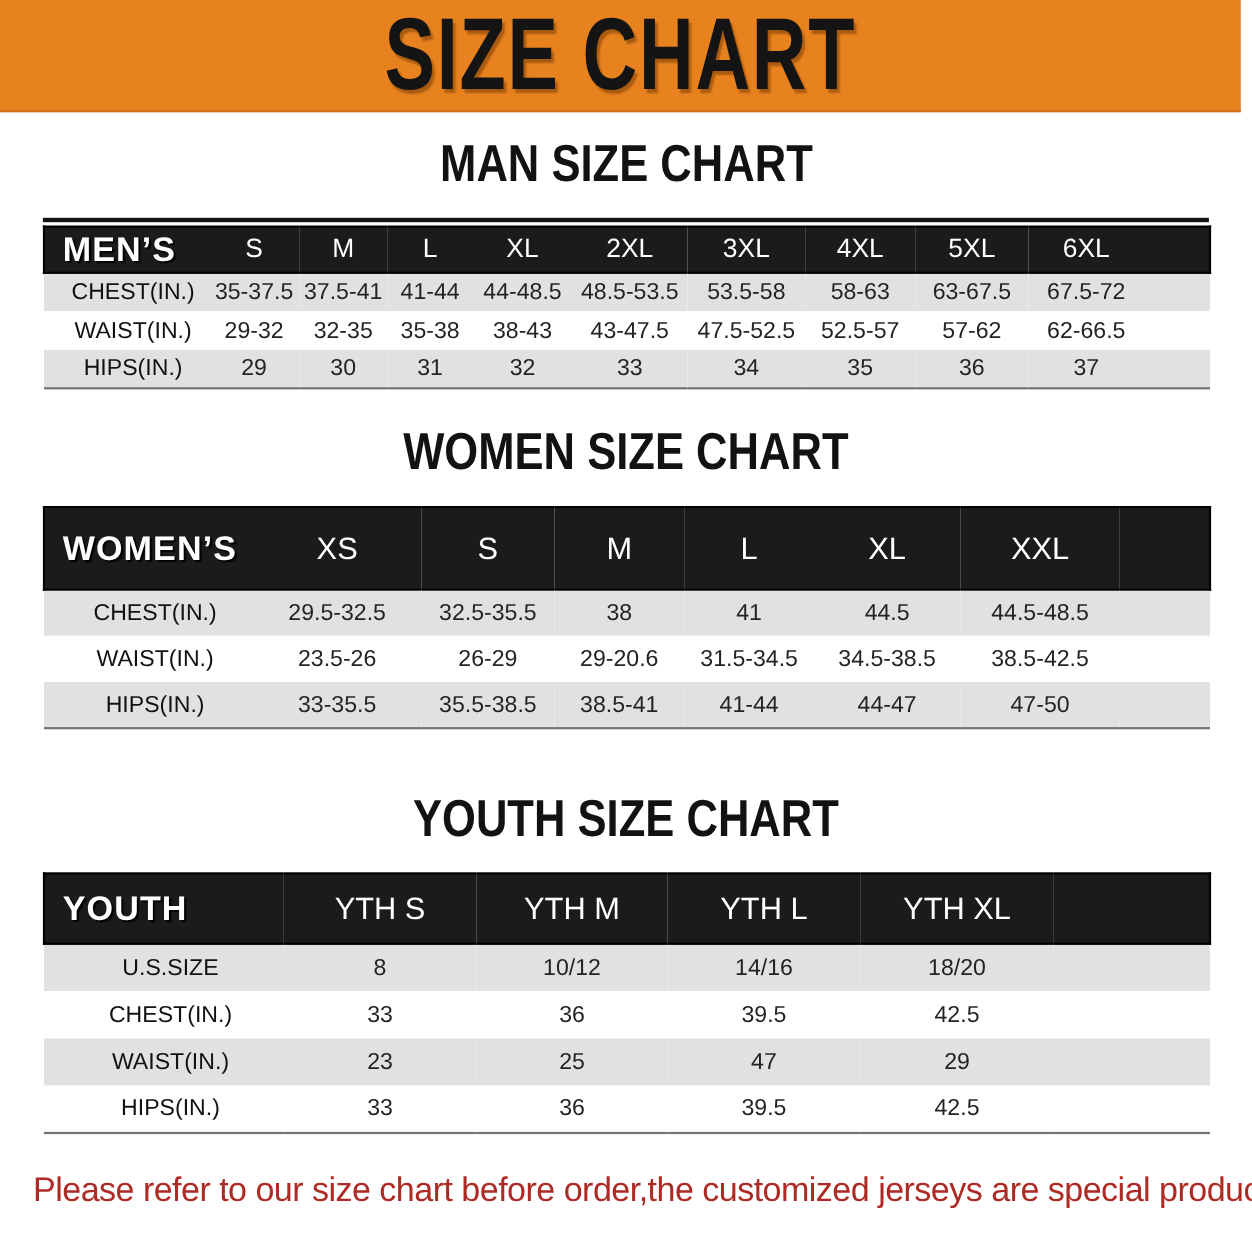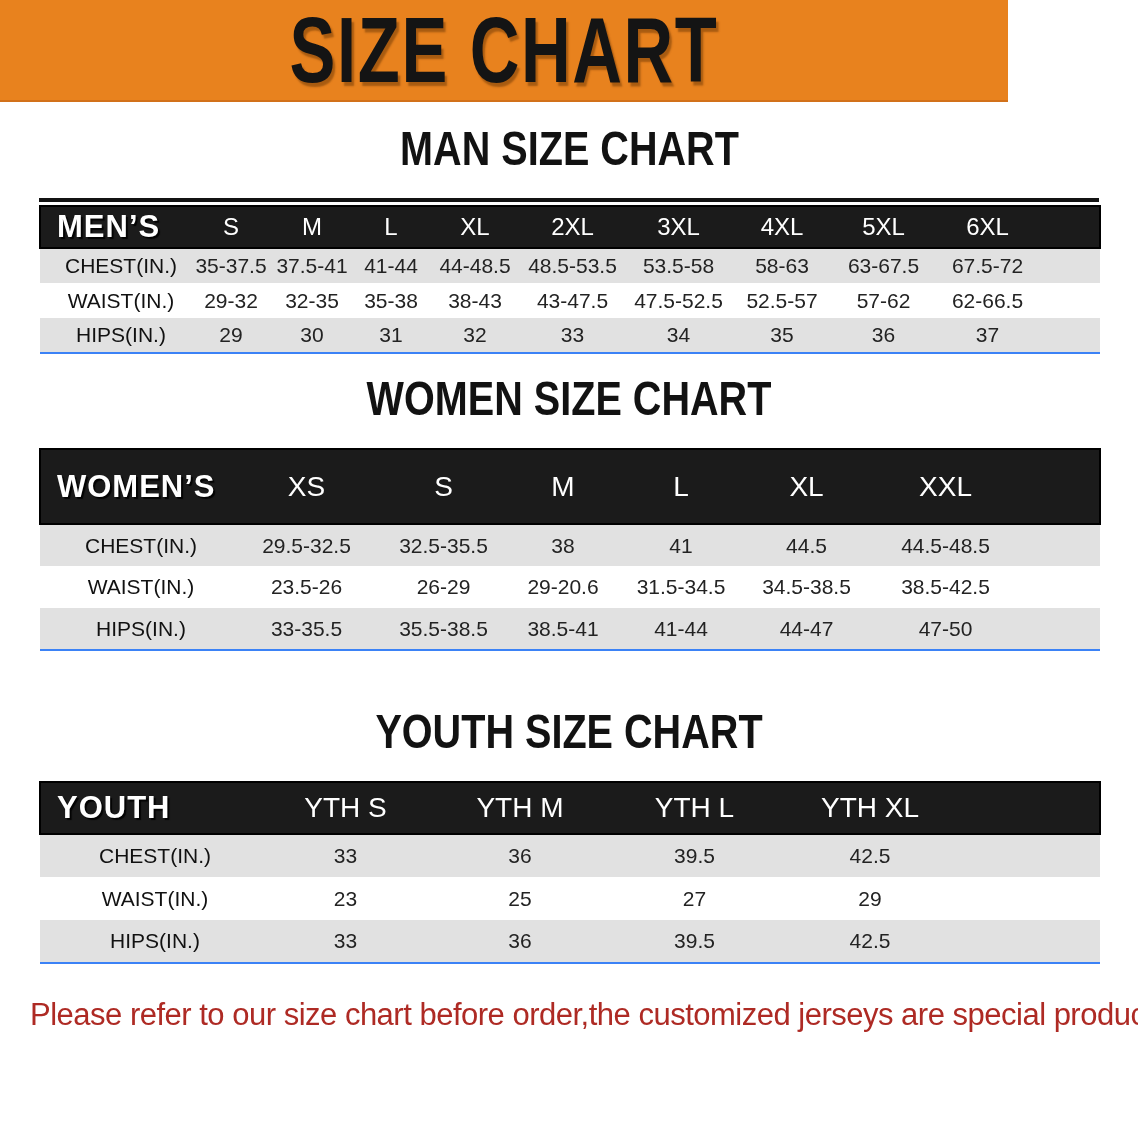--- a/index.html
+++ b/index.html
@@ -6,21 +6,21 @@
   html, body { width: 1138px; background: #ffffff; }
   body {
     height: 1132px;
     overflow: hidden;
     font-family: "Liberation Sans", sans-serif;
     color: #1a1a1a;
   }
 
   
   .banner {
-    width: 1008px;
+    width: 1128px;
     height: 102px;
     background: #E8821E;
     border-bottom: 2px solid #d2711a;
     text-align: center;
     overflow: hidden;
   }
   .banner h1 {
     display: inline-block;
     font-size: 86px;
     line-height: 100px;
@@ -45,21 +45,21 @@
   }
   h2.section-heading > span {
     display: inline-block;
     font-size: 45px;
     font-weight: 800;
     letter-spacing: 0px;
     color: #121212;
     transform: scaleX(0.88) scaleY(1.05);
     transform-origin: center;
   }
-  h2.heading-women { margin-top: 20px; }
+  h2.heading-women { margin-top: 32px; }
   h2.heading-youth { margin-top: 56px; }
 
   
   .table-wrap {
     width: 1060px;
     margin: 24px auto 13px auto;
   }
   .table-wrap.rule-top {
     border-top: 4px solid #131313;
     padding-top: 3px;
@@ -91,35 +91,35 @@
   table.size-table tbody td {
     font-weight: 400;
     text-align: center;
     vertical-align: middle;
     color: #232323;
     font-size: 21px;
   }
   table.size-table tbody th { color: #111; padding-left: 12px; }
   table.size-table tbody tr:nth-child(odd)  { background: #E1E1E1; }
   table.size-table tbody tr:nth-child(even) { background: #ffffff; }
-  table.size-table tbody tr:last-child { border-bottom: 2px solid #3b82f6; }
+  table.size-table tbody tr:last-child { border-bottom: 2px solid #737373; }
 
   
   .t-men thead th { height: 42px; font-size: 24px; font-weight: 700; }
   .t-men thead th.corner { font-size: 31px; }
   .t-men tbody tr { height: 35px; }
   .t-men tbody th, .t-men tbody td { font-size: 20px; }
 
   
   .t-women thead th { height: 75px; font-size: 28px; }
   .t-women thead th.corner { font-size: 31px; }
   .t-women tbody tr { height: 42px; }
 
   
-  .t-youth thead th { height: 52px; font-size: 28px; }
+  .t-youth thead th { height: 64px; font-size: 28px; }
   .t-youth thead th.corner { font-size: 31px; }
   .t-youth tbody tr { height: 43px; }
 
   
   .notice {
     margin: 30px 0 0 30px;
     color: #AE2A24;
   }
   .notice p {
     font-size: 31px;
@@ -297,32 +297,40 @@
             <th class="corner">YOUTH</th>
             <th>YTH S</th>
             <th>YTH M</th>
             <th>YTH L</th>
             <th>YTH XL</th>
             <th></th>
           </tr>
         </thead>
       <tbody>
           <tr>
+            <th>U.S.SIZE</th>
+            <td>8</td>
+            <td>10/12</td>
+            <td>14/16</td>
+            <td>18/20</td>
+            <td></td>
+          </tr>
+          <tr>
             <th>CHEST(IN.)</th>
             <td>33</td>
             <td>36</td>
             <td>39.5</td>
             <td>42.5</td>
             <td></td>
           </tr>
           <tr>
             <th>WAIST(IN.)</th>
             <td>23</td>
             <td>25</td>
-            <td>27</td>
+            <td>47</td>
             <td>29</td>
             <td></td>
           </tr>
           <tr>
             <th>HIPS(IN.)</th>
             <td>33</td>
             <td>36</td>
             <td>39.5</td>
             <td>42.5</td>
             <td></td>

